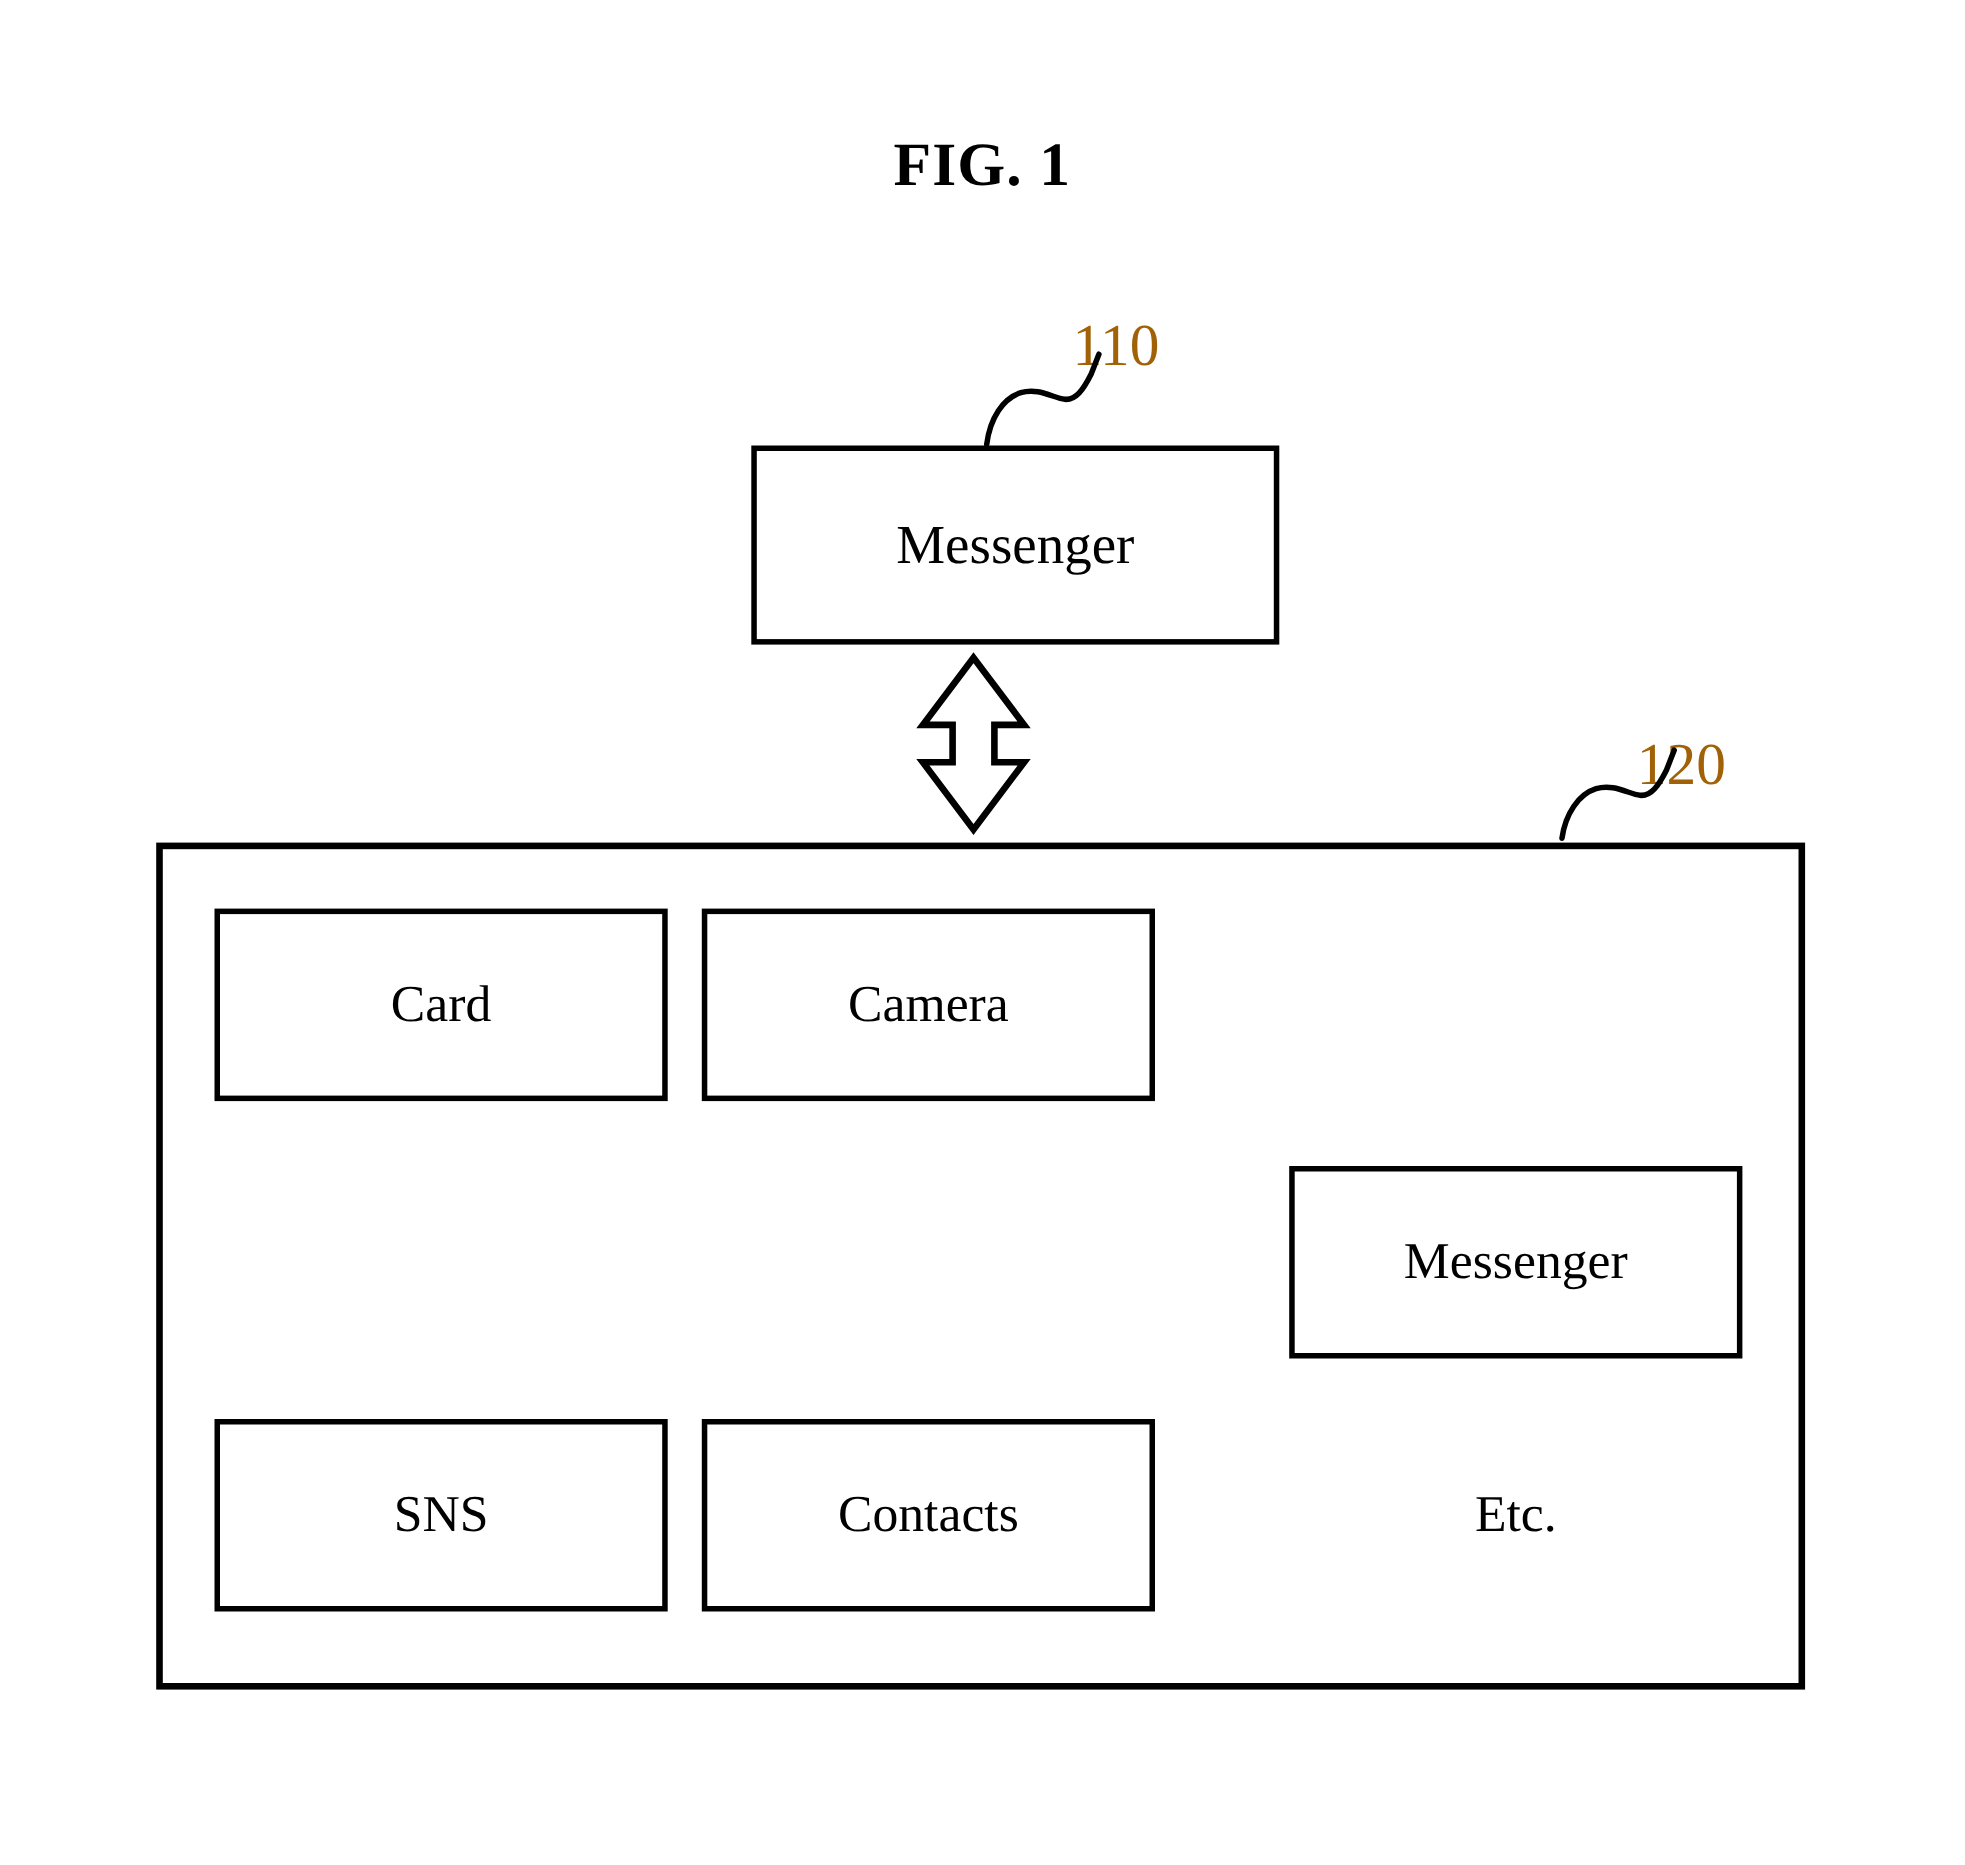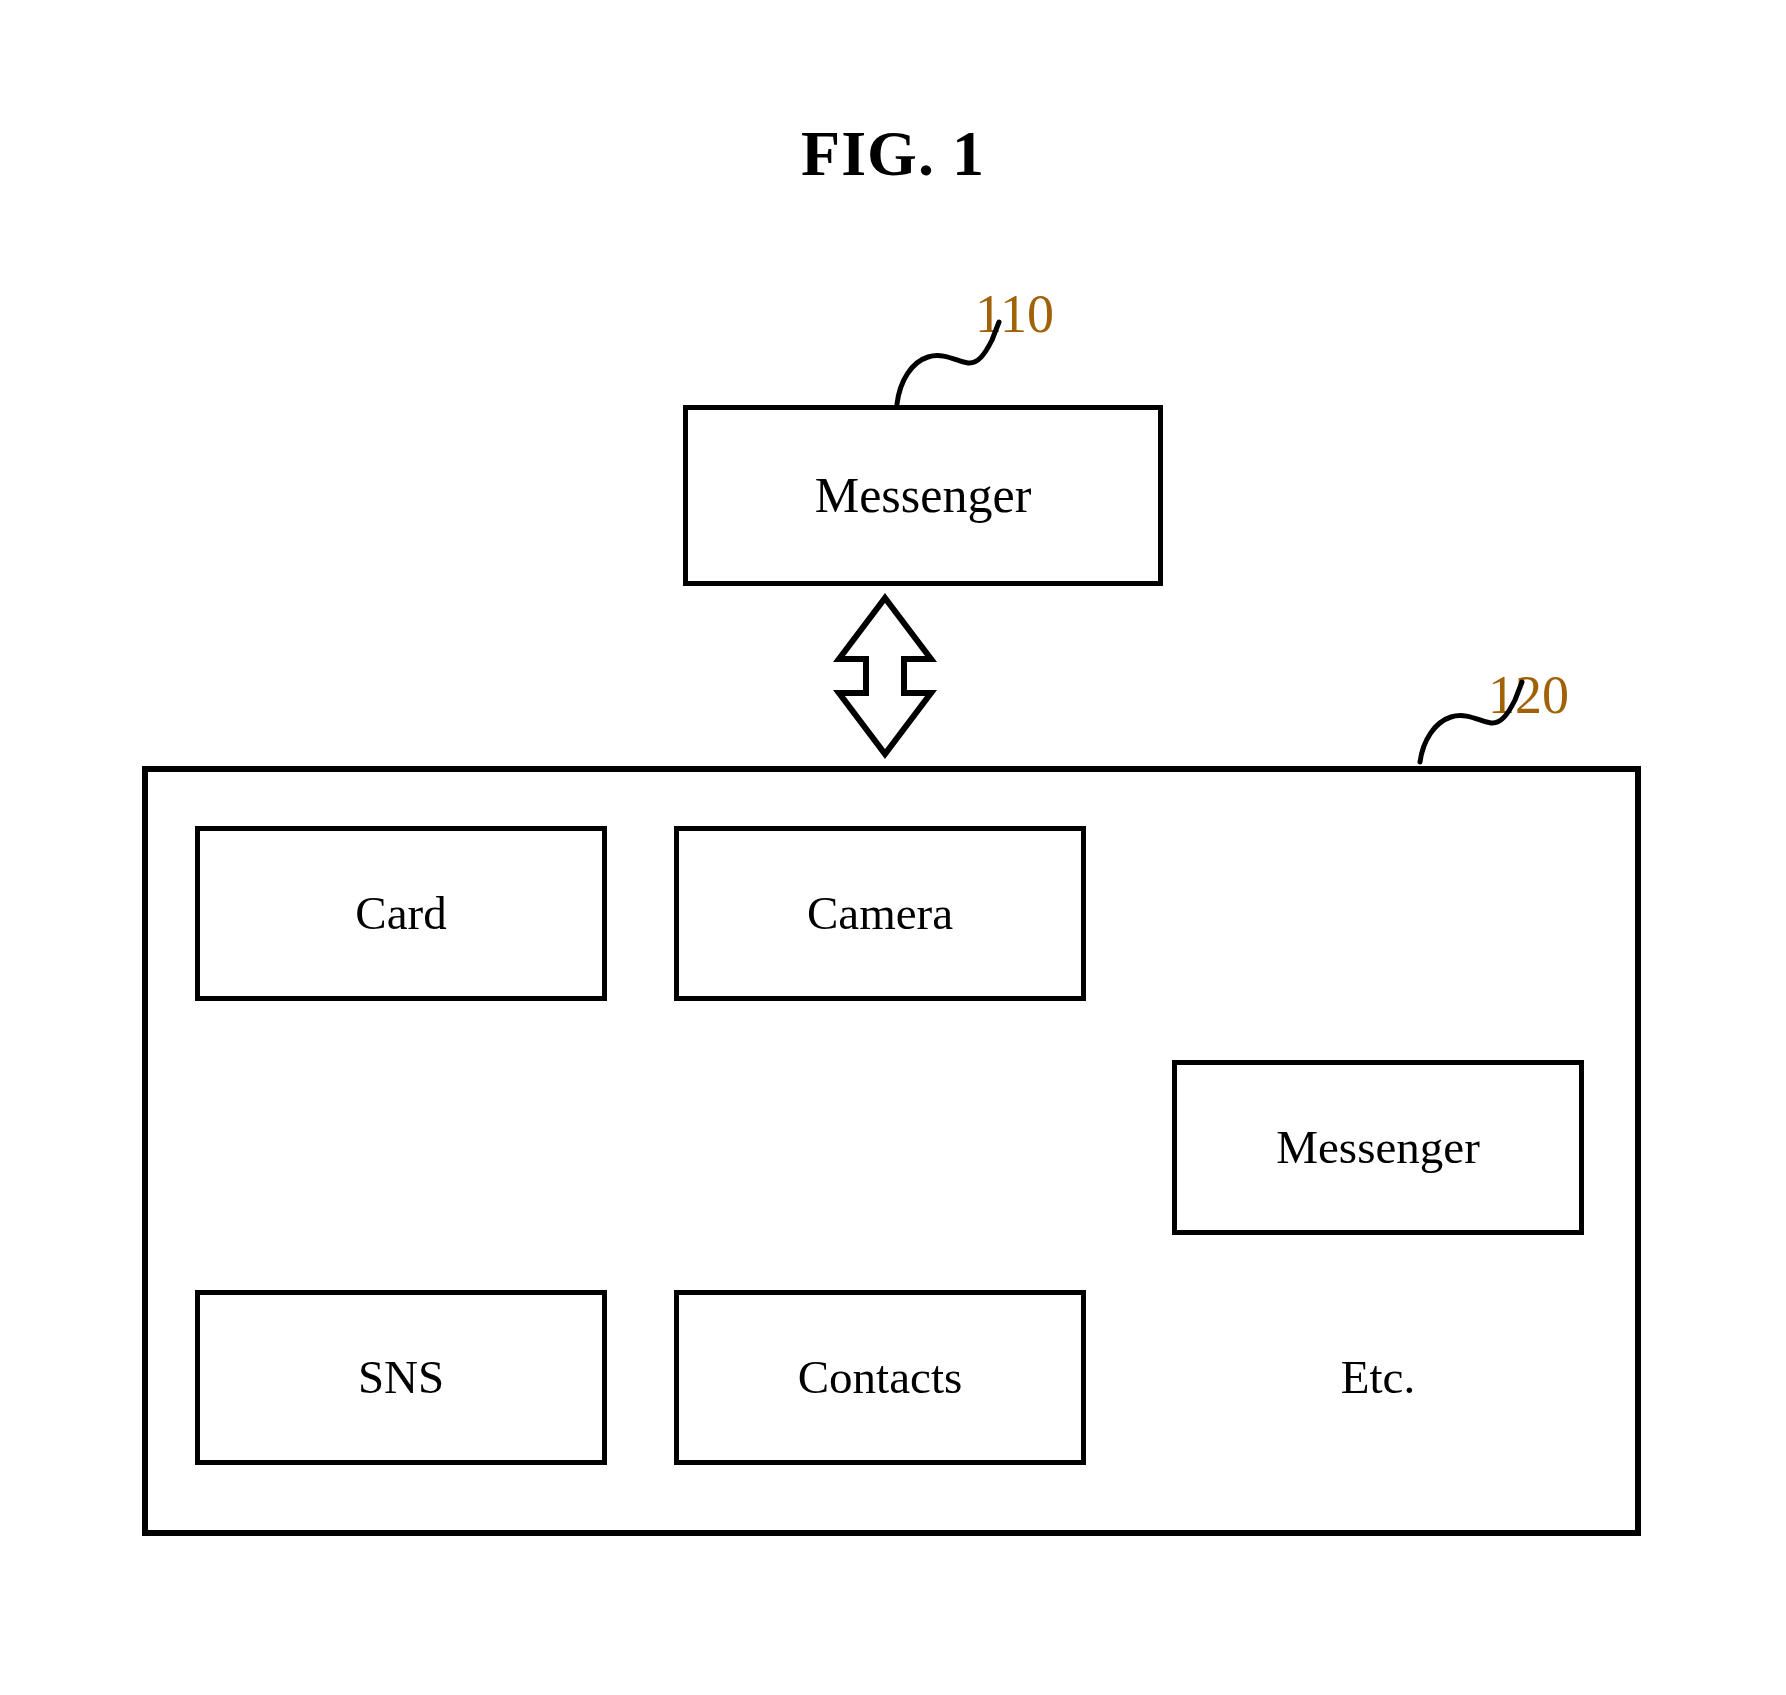--- a/index.html
+++ b/index.html
@@ -22,21 +22,21 @@
 
   
   .fig-title {
     position: absolute;
     left: 0;
     top: 122px;
     width: 1786px;
     text-align: center;
     font-family: "Liberation Serif", "DejaVu Serif", serif;
     font-weight: bold;
-    font-size: 64px;
+    font-size: 56px;
     letter-spacing: 1px;
     line-height: 1;
   }
 
   
   .dbox {
     position: absolute;
     box-sizing: border-box;
     border: 5px solid #000000;
     background: #ffffff;
@@ -92,21 +92,21 @@
   .grid-cell .cell-label {
     font-family: "Liberation Serif", "DejaVu Serif", serif;
     font-size: 47px;
     line-height: 1.05;
     color: #000000;
     white-space: nowrap;
   }
 
   
   .col-1 { left: 195px; }
-  .col-2 { left: 674px; }
+  .col-2 { left: 638px; }
   .col-3 { left: 1172px; }
   
   .row-1 { top: 826px; }
   .row-2 { top: 1060px; }
   .row-3 { top: 1290px; }
 
   
   .ref-label {
     position: absolute;
     font-family: "Liberation Serif", "DejaVu Serif", serif;

